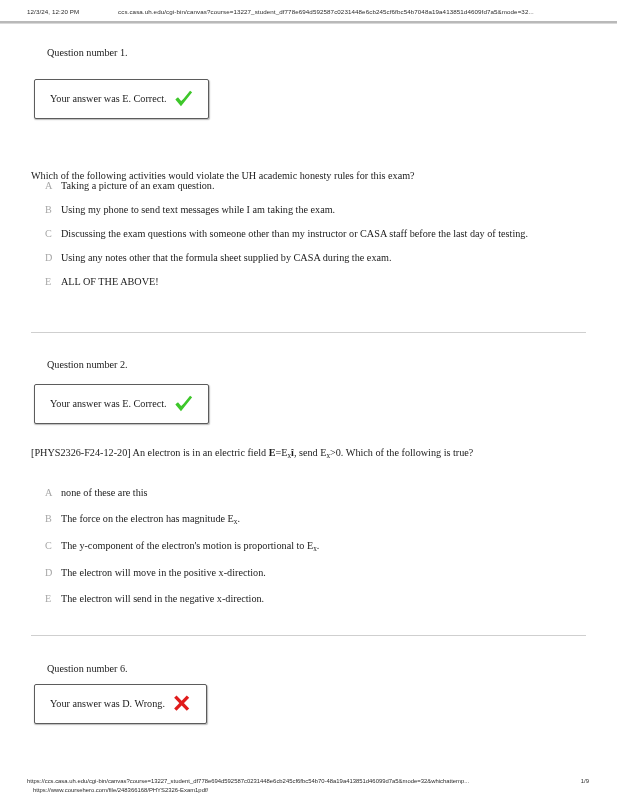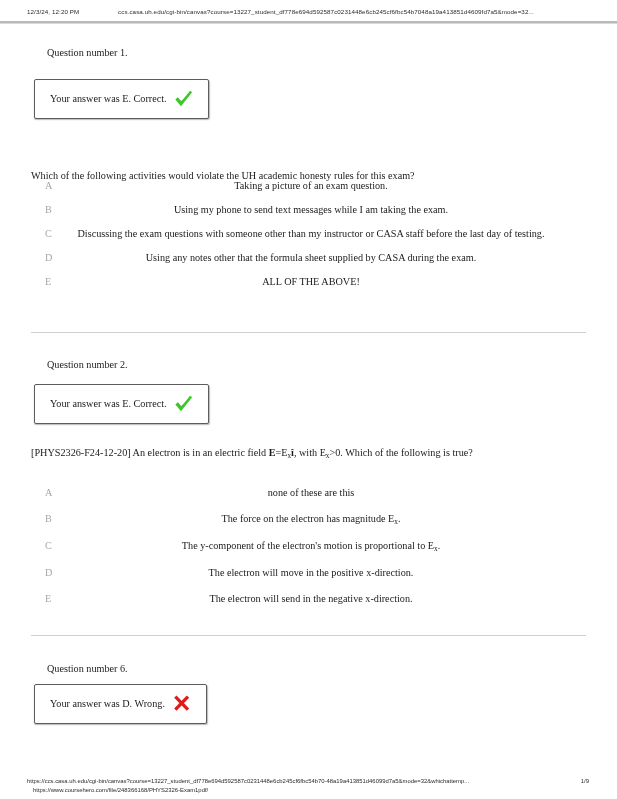--- a/index.html
+++ b/index.html
@@ -139,21 +139,20 @@
   }
   .opt-letter {
     width: 30px;
     flex: 0 0 30px;
     color: #a6a6a6;
     padding-left: 14px;
   }
   .opt-body {
     flex: 1 1 auto;
     color: #1a1a1a;
-    text-align: center;
   }
   .opt-body sub {
     font-size: 7.2px;
     vertical-align: baseline;
     position: relative;
     top: 2.2px;
   }
 
   
   .abs { position: absolute; }
@@ -254,21 +253,21 @@
       <span class="mark">
         <svg viewBox="0 0 24 24" aria-hidden="true">
           <path d="M3.2 12.4 L8.6 18.6 L21.2 3.6 L18.4 8.0 L9.0 15.2 L5.0 10.4 Z" fill="#3ec72b"></path>
           <path d="M3.0 12.2 L8.8 19.2 L21.6 3.2" fill="none" stroke="#3ec72b" stroke-width="3.4" stroke-linecap="butt" stroke-linejoin="miter"></path>
         </svg>
       </span>
     </div>
   </div>
 
   <div class="abs" style="top:422px; left:31px; width:540px;">
-    <p class="q-text"><span>[PHYS2326-F24-12-20]</span><span> An electron is in an electric field </span><span class="vec">E</span><span>=E</span><sub>x</sub><span class="vec">î</span><span>, with E</span><sub>x</sub><span>&gt;0. Which of the following is true?</span></p>
+    <p class="q-text"><span>[PHYS2326-F24-12-20]</span><span> An electron is in an electric field </span><span class="vec">E</span><span>=E</span><sub>x</sub><span class="vec">î</span><span>, send E</span><sub>x</sub><span>&gt;0. Which of the following is true?</span></p>
   </div>
 
   <div class="abs options" style="top:462px; left:31px; width:530px;">
     <div class="opt-row" style="margin-bottom:12px;">
       <span class="opt-letter">A</span>
       <span class="opt-body">none of these are this</span>
     </div>
     <div class="opt-row" style="margin-bottom:12px;">
       <span class="opt-letter">B</span>
       <span class="opt-body"><span>The force on the electron has magnitude E</span><sub>x</sub><span>.</span></span>

